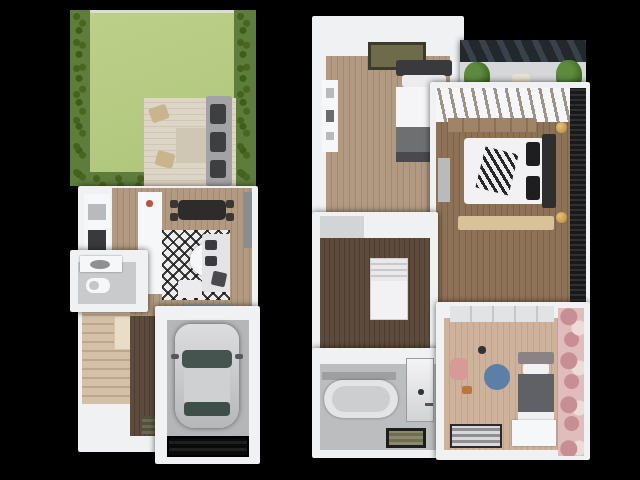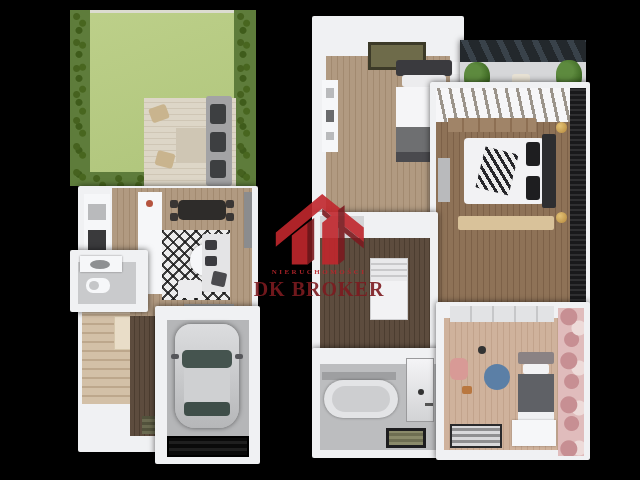--- a/index.html
+++ b/index.html
@@ -206,28 +206,14 @@
       </div>
       <div class="circle" style="left:48px;top:62px;width:26px;height:26px;background:#5b7fa6;"></div>
       <div style="left:14px;top:56px;width:18px;height:22px;background:#d89a96;border-radius:6px;"></div>
       <div class="circle" style="left:42px;top:44px;width:8px;height:8px;background:#333;"></div>
       <div style="left:26px;top:84px;width:10px;height:8px;background:#b9773f;border-radius:2px;"></div>
       <div class="striperug" style="left:14px;top:122px;width:52px;height:24px;border:2px solid #2a2a2c;"></div>
       <div class="white" style="left:76px;top:118px;width:44px;height:26px;box-shadow:0 0 2px rgba(0,0,0,.3);"></div>
     </div>
   </div>
 
-  <div id="watermark" style="left:256px;top:186px;width:126px;height:122px;">
-    <div style="left:12px;top:0;width:102px;height:80px;">
-      <svg width="102" height="80" viewBox="0 0 120 100" xmlns="http://www.w3.org/2000/svg">
-        <polygon points="6,58 64,10 116,52 116,70 64,28 6,76" fill="#c1272d"></polygon>
-        <polygon points="64,28 116,70 116,78 64,36" fill="#7c1a1f"></polygon>
-        <polygon points="26,62 46,46 46,98 26,98" fill="#c1272d"></polygon>
-        <polygon points="46,46 54,40 54,92 46,98" fill="#7c1a1f"></polygon>
-        <polygon points="64,46 84,30 84,98 64,98" fill="#c1272d"></polygon>
-        <polygon points="84,30 92,24 92,92 84,98" fill="#7c1a1f"></polygon>
-      </svg>
-    </div>
-    <div class="wm-small" style="top:82px;">NIERUCHOMOŚCI</div>
-    <div class="wm-large" style="top:92px;">DK BROKER</div>
-  </div>
 
 </div>
 
 </body></html>

